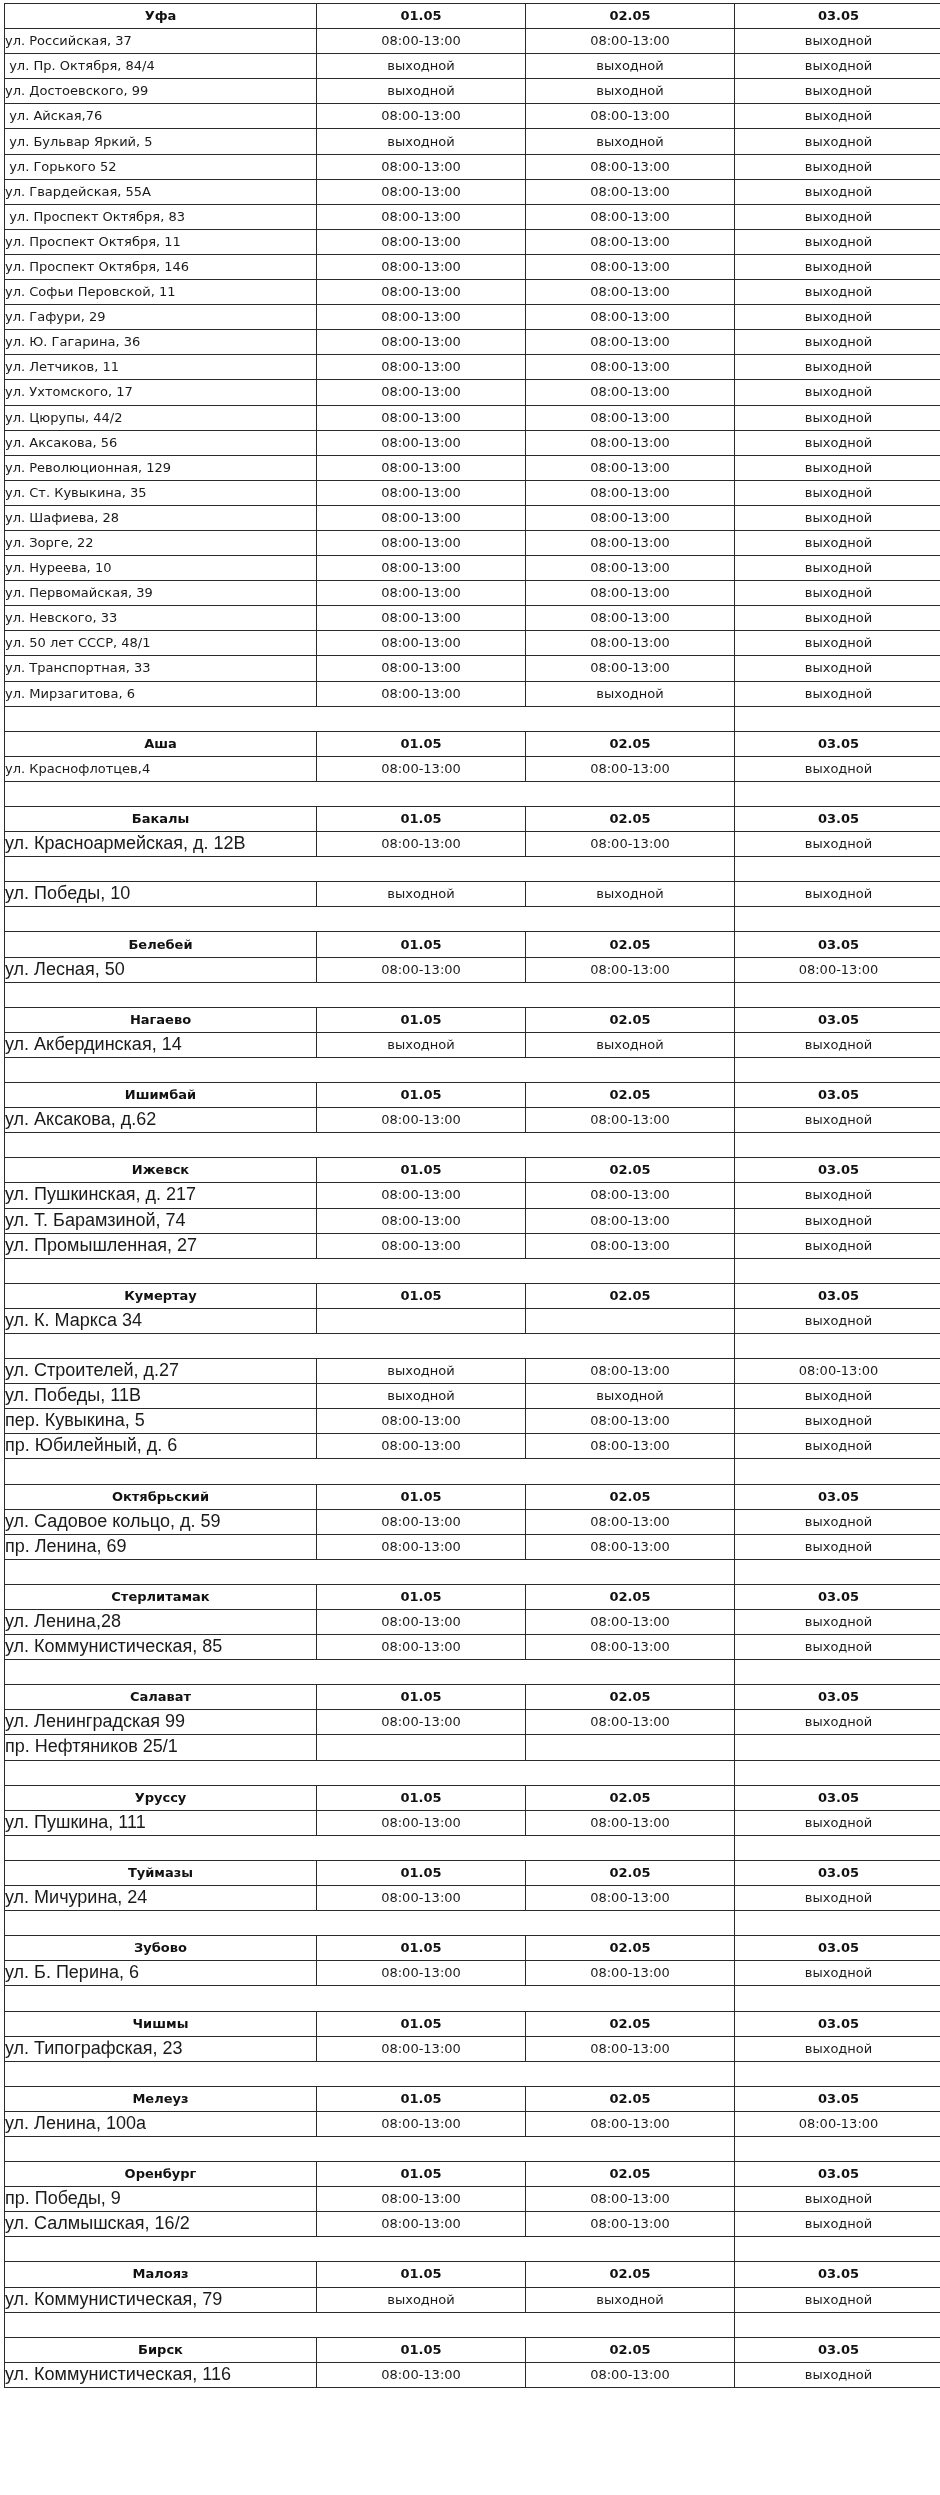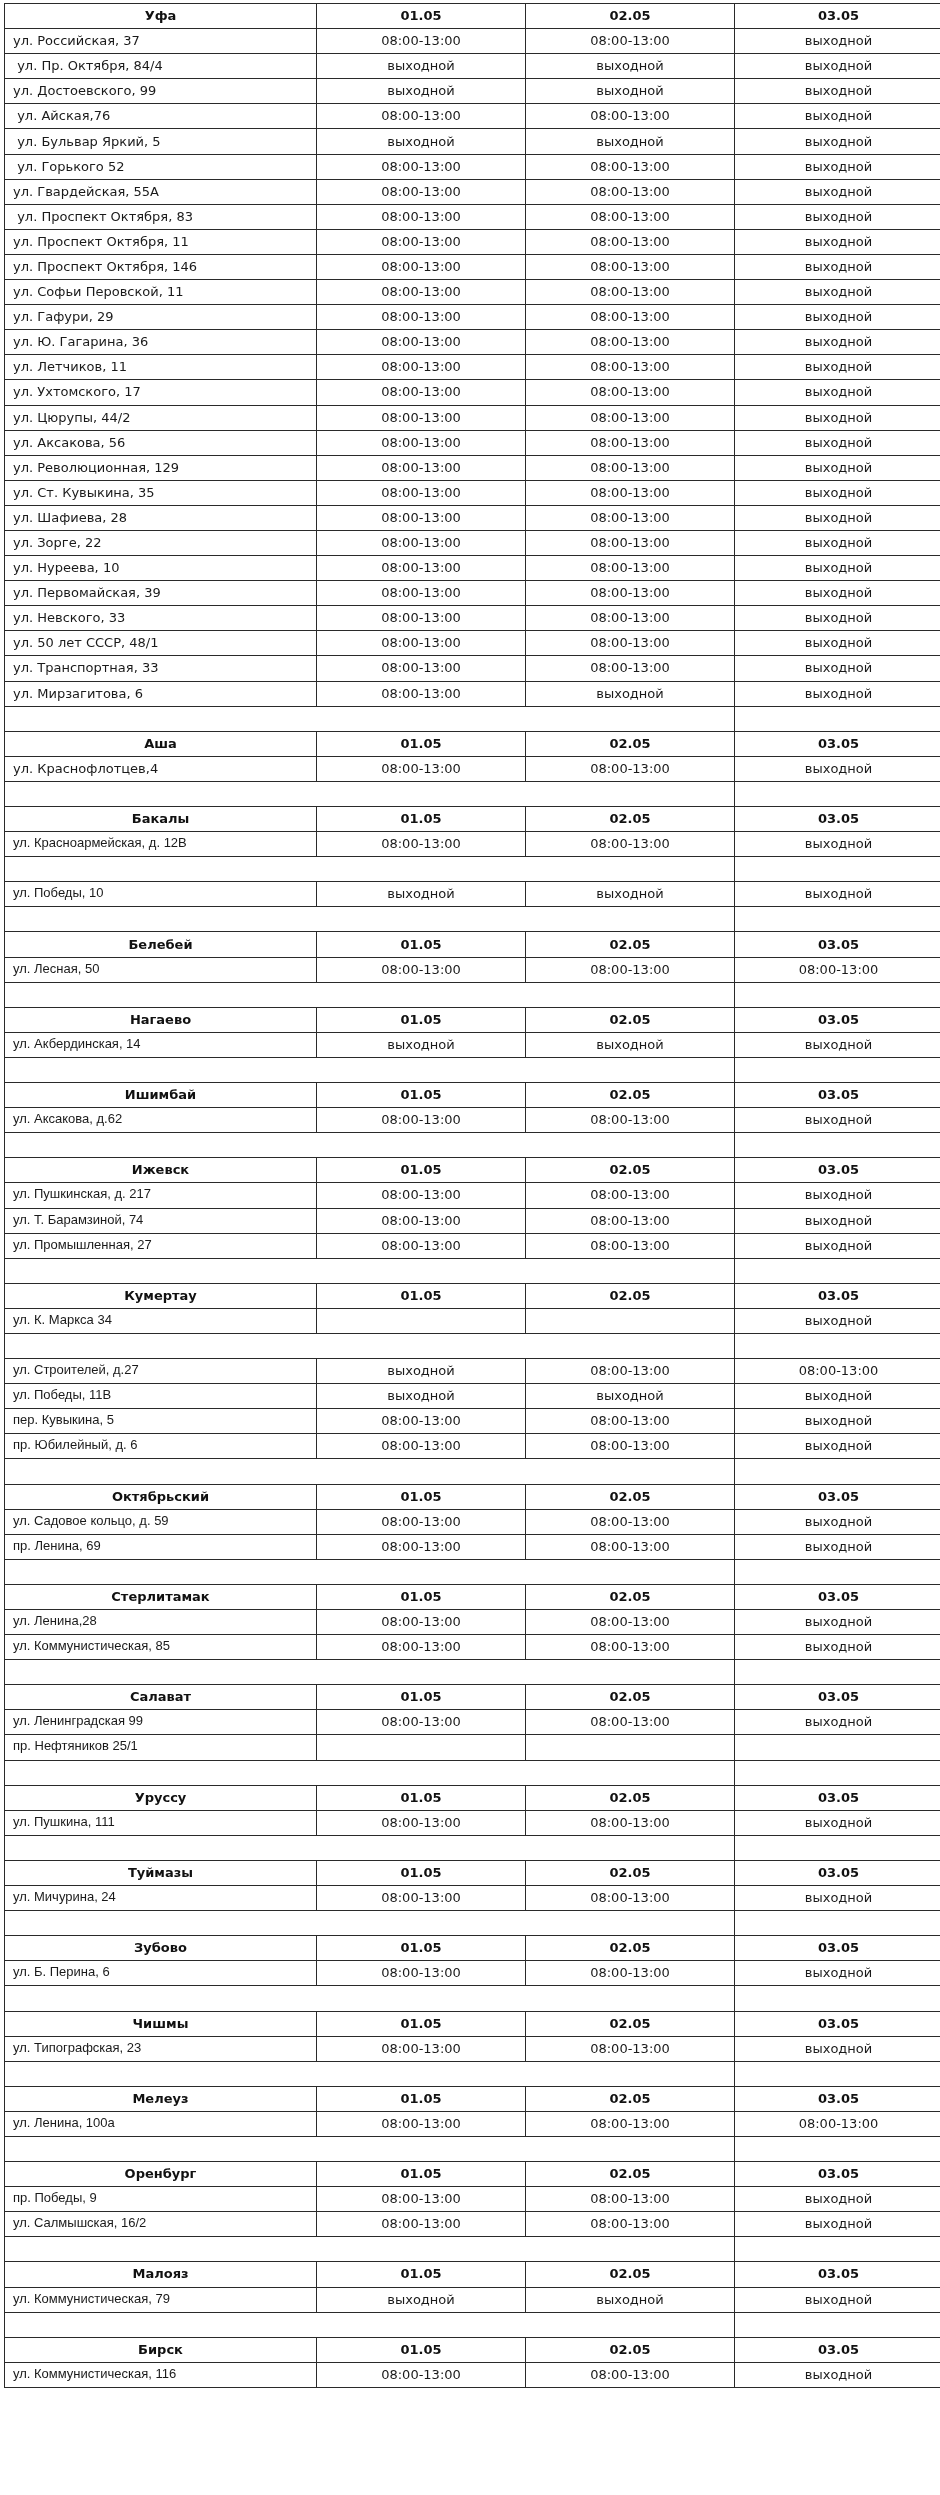--- a/index.html
+++ b/index.html
@@ -12,23 +12,23 @@
   #sheet col.c0 { width: 312px; }
   #sheet col.c1 { width: 209px; }
   #sheet col.c2 { width: 209px; }
   #sheet col.c3 { width: 208px; }
   #sheet td {
     height: 24.1px; padding: 0; border: 1px solid #2a2a2a;
     white-space: pre; overflow: hidden; vertical-align: middle; line-height: 14px;
   }
   #sheet tr.head td { font-weight: bold; text-align: center; color: #111; font-size: 13px; }
   #sheet tr.head td.city { text-align: center; }
-  #sheet td.addr { text-align: left; padding-left: 8px; }
+  #sheet td.addr { text-align: left; padding-left: 0; }
   #sheet td.val { text-align: center; }
-  #sheet tr.alt td.addr { font-family: "Liberation Sans", sans-serif; font-size: 13px; vertical-align: top; padding-top: 4px; height: 20.1px; }
+  #sheet tr.alt td.addr { font-family: "Liberation Sans", sans-serif; font-size: 18px; vertical-align: top; padding-top: 4px; height: 20.1px; }
   #sheet tr.spacer td { border-top: 1px solid #2a2a2a; border-bottom: 1px solid #2a2a2a; }
   #sheet tr.spacer td.sp-left { border-right: 1px solid #2a2a2a; border-left: 1px solid #2a2a2a; }
 </style>
 </head>
 <body>
 
 <table id="sheet">
   <colgroup>
     <col class="c0">
       <col class="c1">

